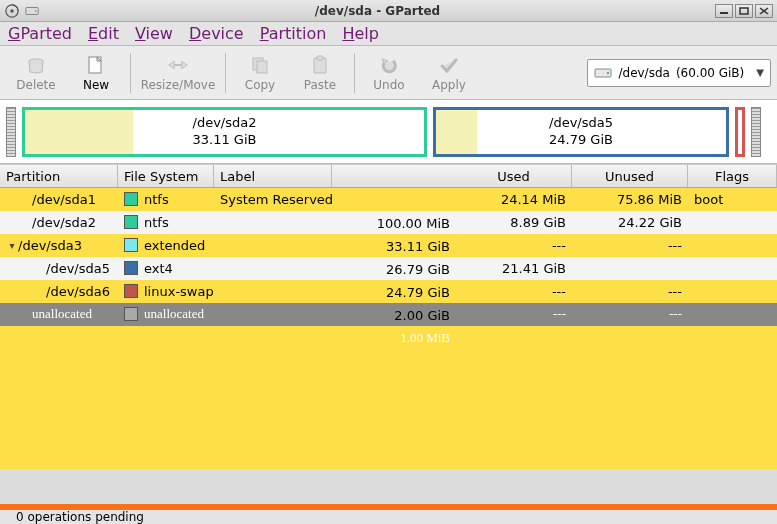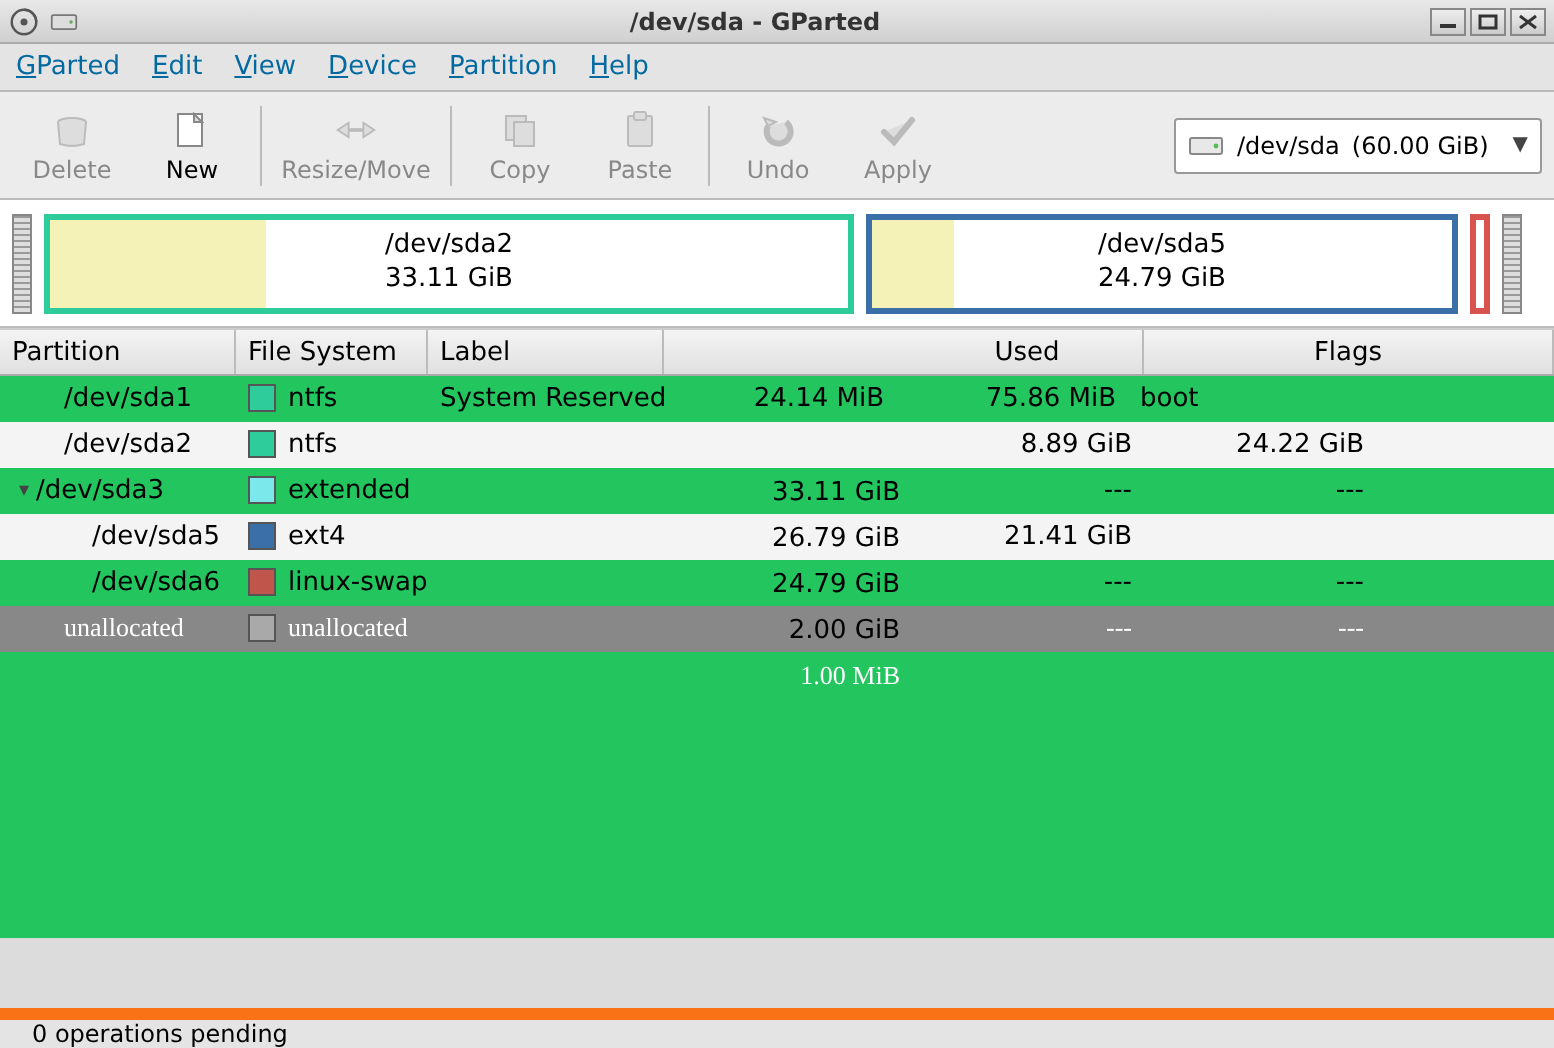--- a/index.html
+++ b/index.html
@@ -50,22 +50,22 @@
   .menubar {
     height: 24px;
     background: #e4e4e4;
     border-bottom: 1px solid #bbb;
     display:flex;
     align-items:center;
     padding: 0 8px;
     gap: 16px;
   }
   .menubar .menu-item {
-    font-size: 13px;
-    color:#0369a1;
+    font-size: 16px;
+    color:#701a75;
   }
   .menubar .menu-item .ul { text-decoration: underline; }
   
   .toolbar {
     height: 54px;
     background: #ececec;
     border-bottom: 1px solid #bbb;
     display:flex;
     align-items:center;
     padding: 2px 6px;
@@ -147,21 +147,21 @@
     border-top:1px solid #ccc;
     border-bottom:1px solid #aaa;
   }
   .thead .th {
     border-right:1px solid #bbb;
     padding:4px 6px;
     font-size:13px;
     display:flex;align-items:center;
   }
   
-  .tbody { flex:1; background:#22c55e; overflow:auto;}
+  .tbody { flex:1; background:#fde047; overflow:auto;}
   .trow {
     display:flex;
     height:23px;
     align-items:center;
     border-bottom:1px solid transparent;
   }
   .trow:nth-child(even){ background:#f4f4f4;}
   .trow.sel { background:#888; color:#fff;font-family:Liberation Serif, serif;}
   .trow .td { padding:0 6px; font-size:13px; white-space:nowrap; overflow:hidden;}
   .col-part { width:118px; display:flex;align-items:center; }
@@ -325,34 +325,36 @@
   <div class="thin"></div>
   <div class="handle"></div>
 </div>
 
 <div class="thead">
   <div class="th col-part">Partition</div>
   <div class="th col-fs">File System</div>
   <div class="th col-label">Label</div>
   <div class="th col-size" style="justify-content:center">Size</div>
   <div class="th col-used" style="justify-content:center">Used</div>
+  <div class="th col-unused" style="justify-content:center">Unused</div>
   <div class="th col-flags" style="justify-content:center">Flags</div>
 </div>
 
 <div class="tbody" id="tbody">
     <div class="trow">
       <div class="td col-part" style="padding-left:20px">
         <span class="expander"></span>
         <span>/dev/sda1</span>
       </div>
       <div class="td col-fs">
         <span class="swatch" style="background:#2ecc9a"></span>
         <span>ntfs</span>
       </div>
       <div class="td col-label">System Reserved</div>
+      <div class="td col-size">100.00 MiB</div>
       <div class="td col-used">24.14 MiB</div>
       <div class="td col-unused">75.86 MiB</div>
       <div class="td col-flags">boot</div>
     </div>
     <div class="trow">
       <div class="td col-part" style="padding-left:20px">
         <span class="expander"></span>
         <span>/dev/sda2</span>
       </div>
       <div class="td col-fs">

